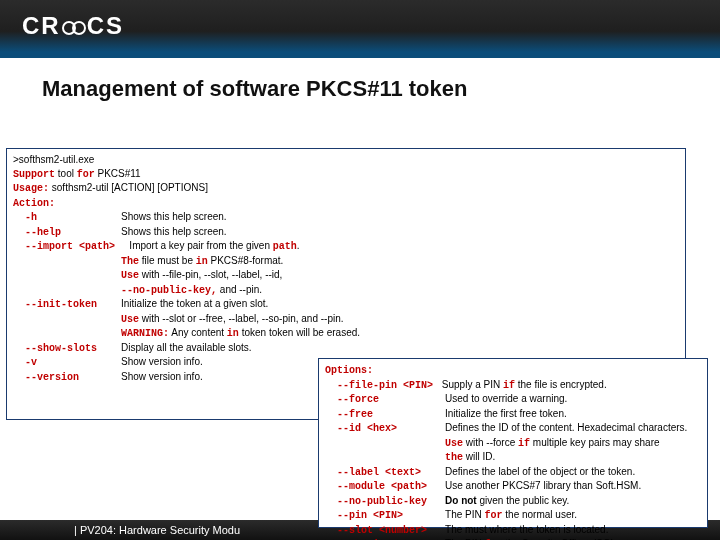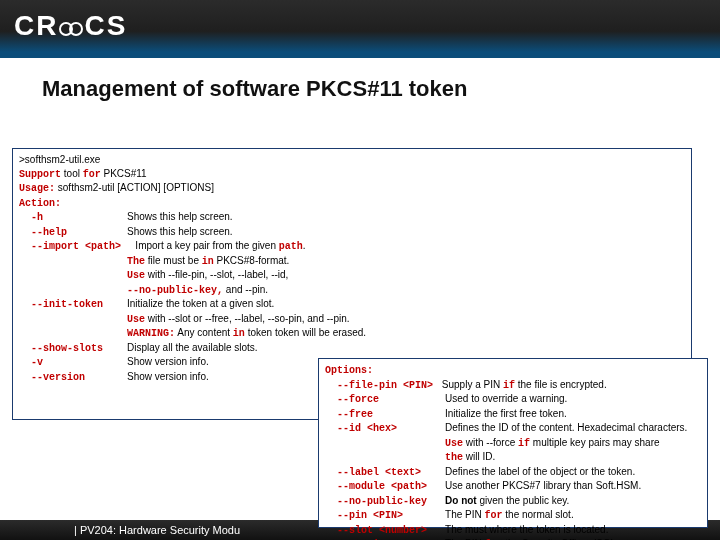--- a/index.html
+++ b/index.html
@@ -17,23 +17,24 @@
     height: 58px;
     background: linear-gradient(180deg, #2b2b2b 0%, #1f1f1f 60%, #0b4d7a 100%);
     border-bottom: 6px solid #0b4d7a;
     display: flex;
     align-items: center;
     padding-left: 14px;
   }
   .logo {
     color: #fff;
     font-weight: 700;
-    font-size: 28px;
+    font-size: 24px;
     letter-spacing: 2px;
     font-family: Arial, sans-serif;
+    margin-left: 8px;
   }
   .logo .ring {
     display: inline-block;
     width: 14px; height: 14px;
     border: 2px solid #fff;
     border-radius: 50%;
     position: relative;
     top: 1px;
     margin: 0 1px;
   }
@@ -47,21 +48,21 @@
     position: absolute;
     border: 1px solid #1a3a6e;
     background: #fff;
     font-family: Verdana, Arial, sans-serif;
     font-size: 10px;
     line-height: 1.35;
     padding: 4px 6px;
     white-space: pre;
     color: #000;
   }
-  .box1 { left: 12px; top: 148px; width: 680px; height: 272px; z-index: 1; }
+  .box1 { left: 6px; top: 148px; width: 680px; height: 272px; z-index: 1; }
   .box2 { left: 318px; top: 358px; width: 390px; height: 170px; z-index: 2; }
   .mono { font-family: "Courier New", monospace; }
   .red { color: #c00000; }
   .b { font-weight: 700; }
   .footer {
     position: absolute;
     left: 0; bottom: 0;
     width: 100%;
     height: 20px;
     background: linear-gradient(180deg, #2b2b2b 0%, #111 100%);
@@ -102,19 +103,19 @@
 <div class="box box2"><span class="mono b red">Options:</span>
 <span class="mono b red">  --file-pin &lt;PIN&gt; </span><span> Supply a PIN </span><span class="mono b red">if</span><span> the file is encrypted.</span>
 <span class="mono b red">  --force           </span><span>Used to override a warning.</span>
 <span class="mono b red">  --free            </span><span>Initialize the first free token.</span>
 <span class="mono b red">  --id &lt;hex&gt;        </span><span>Defines the ID of the content. Hexadecimal characters.</span>
 <span class="mono b red">                    Use</span><span> with --force </span><span class="mono b red">if</span><span> multiple key pairs may share</span>
 <span class="mono b red">                    the</span><span> will ID.</span>
 <span class="mono b red">  --label &lt;text&gt;    </span><span>Defines the label of the object or the token.</span>
 <span class="mono b red">  --module &lt;path&gt;   </span><span>Use another PKCS#7 library than Soft.HSM.</span>
 <span class="mono b red">  --no-public-key   </span><span class="b">Do not</span><span> given the public key.</span>
-<span class="mono b red">  --pin &lt;PIN&gt;       </span><span>The PIN </span><span class="mono b red">for</span><span> the normal slot.</span>
+<span class="mono b red">  --pin &lt;PIN&gt;       </span><span>The PIN </span><span class="mono b red">for</span><span> the normal user.</span>
 <span class="mono b red">  --slot &lt;number&gt;   </span><span>The must where the token is located.</span>
 <span class="mono b red">  --so-pin &lt;PIN&gt;    </span><span>The PIN </span><span class="mono b red">for</span><span> the Security Officer (SO).</span></div>
 
 <div class="footer">
   <span>| PV204: Hardware Security Modu</span>
 </div>
 
 </body></html>

